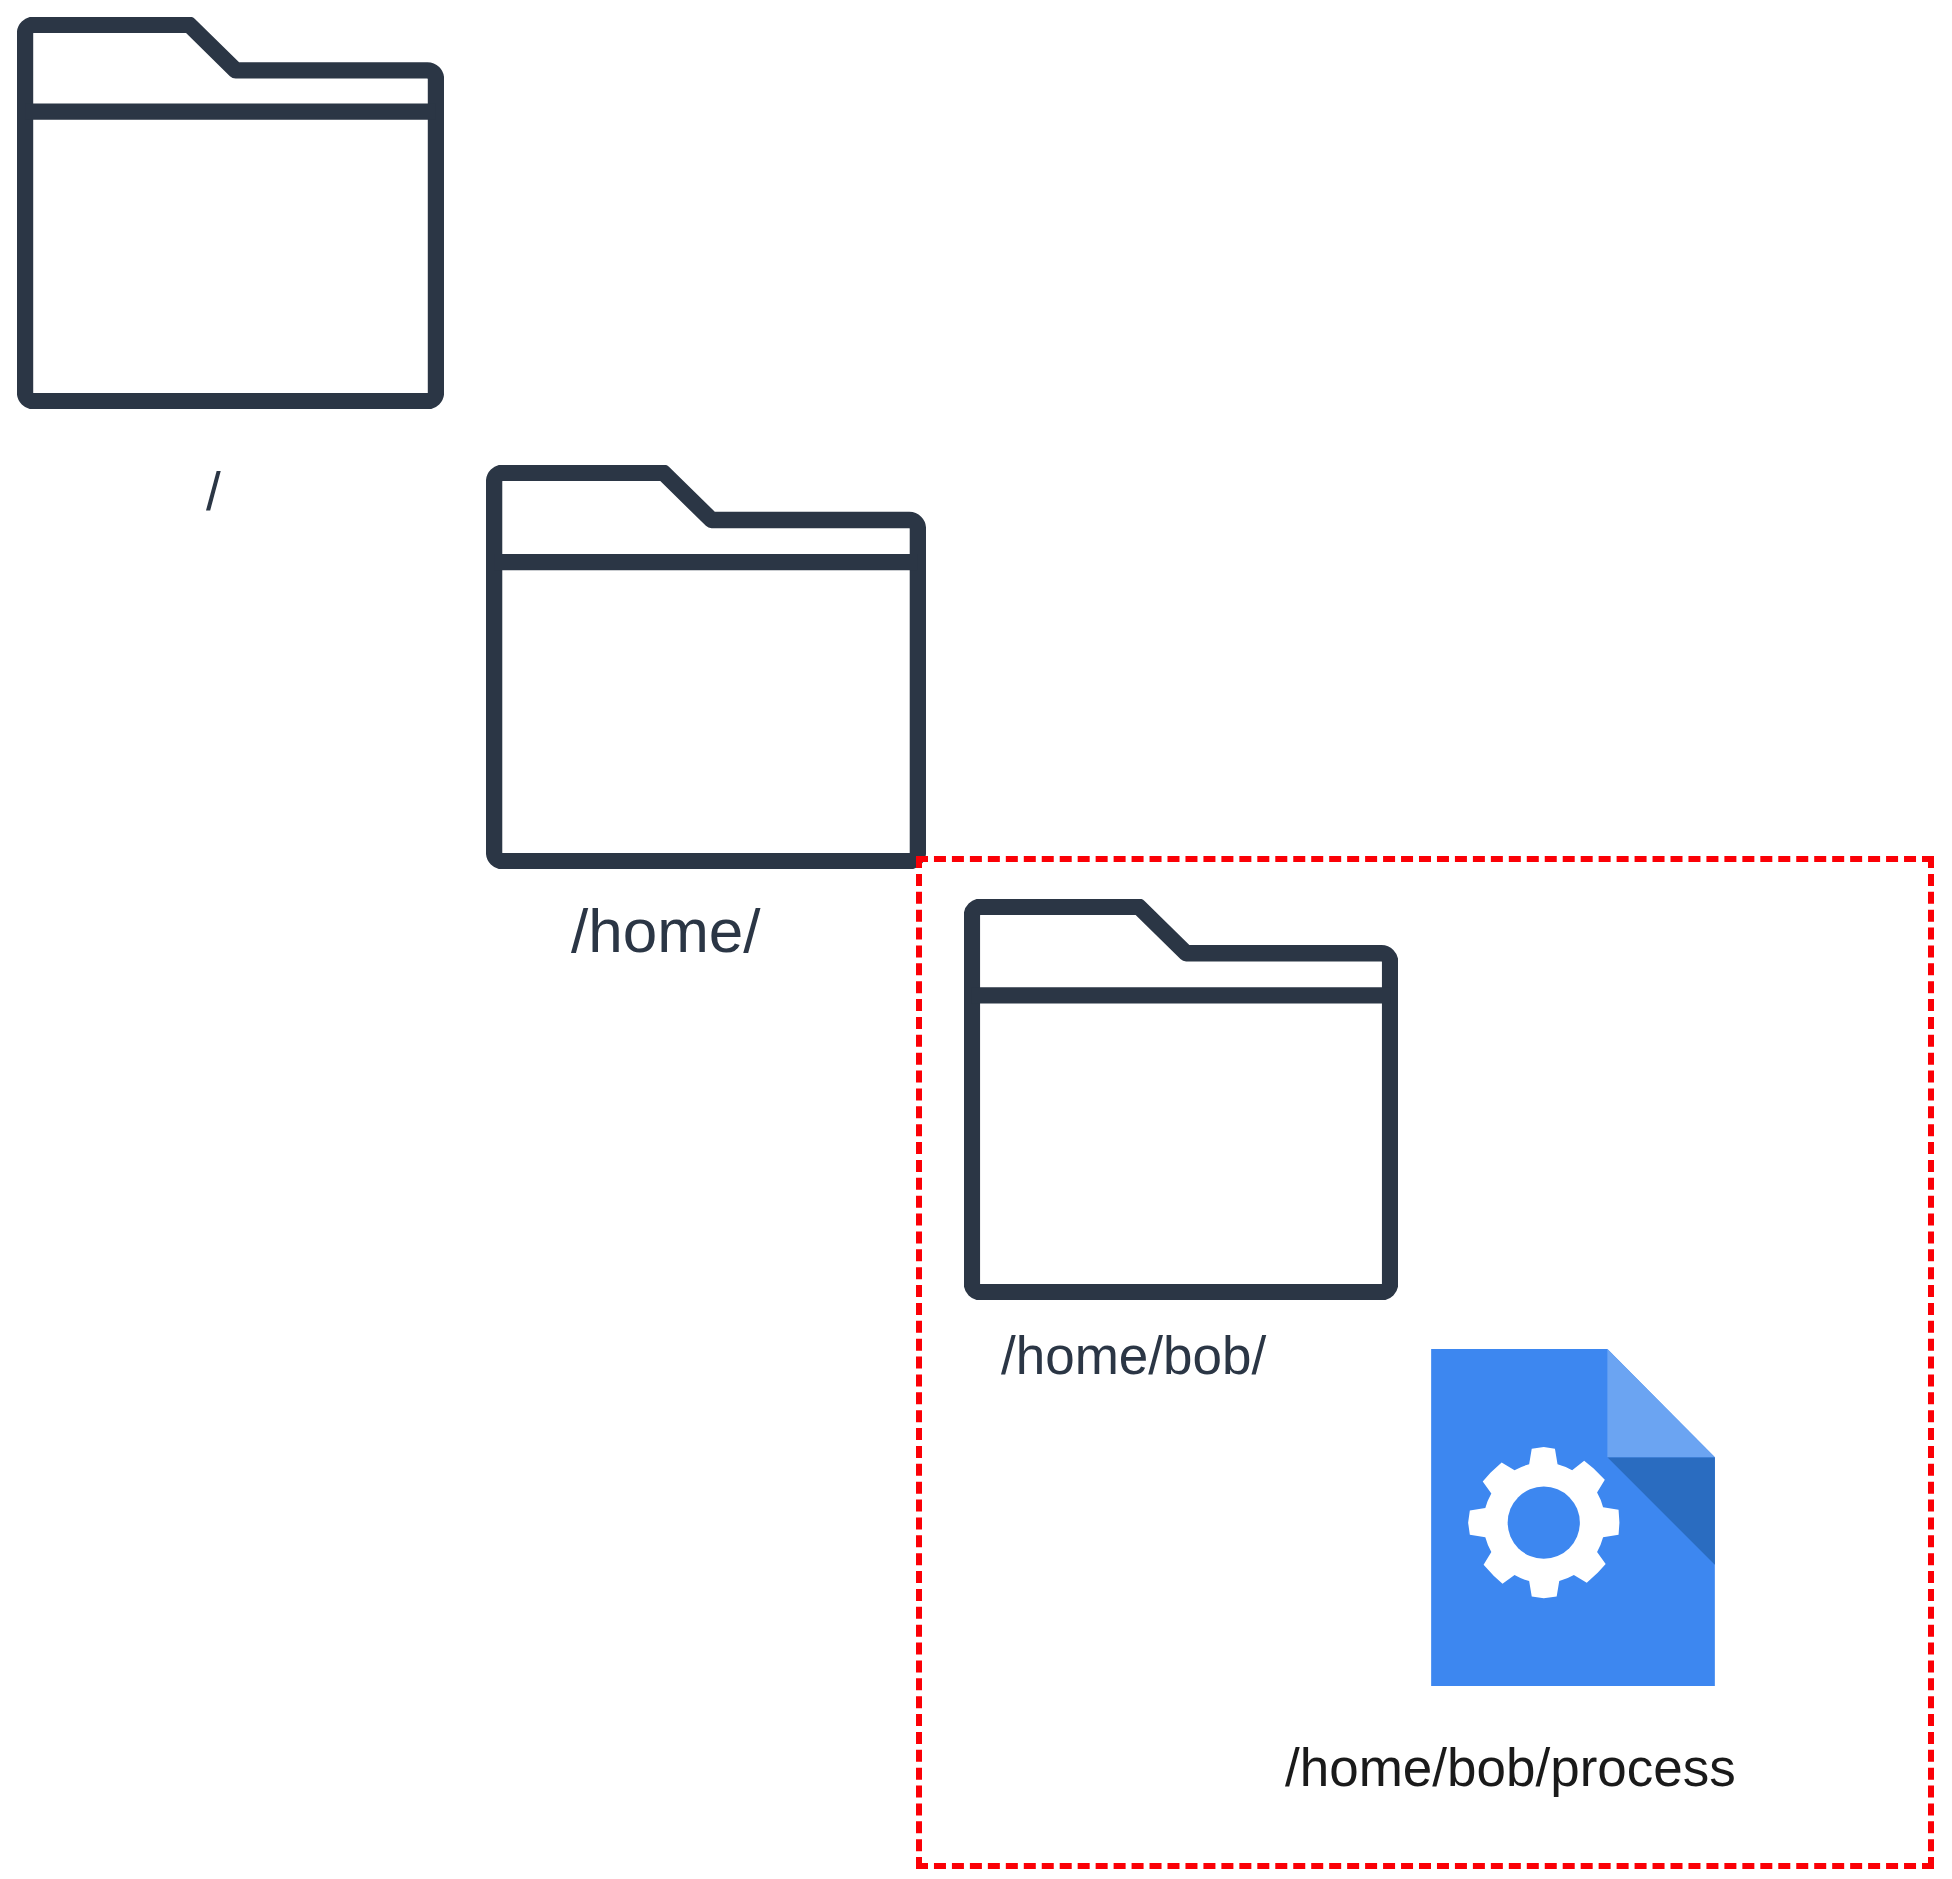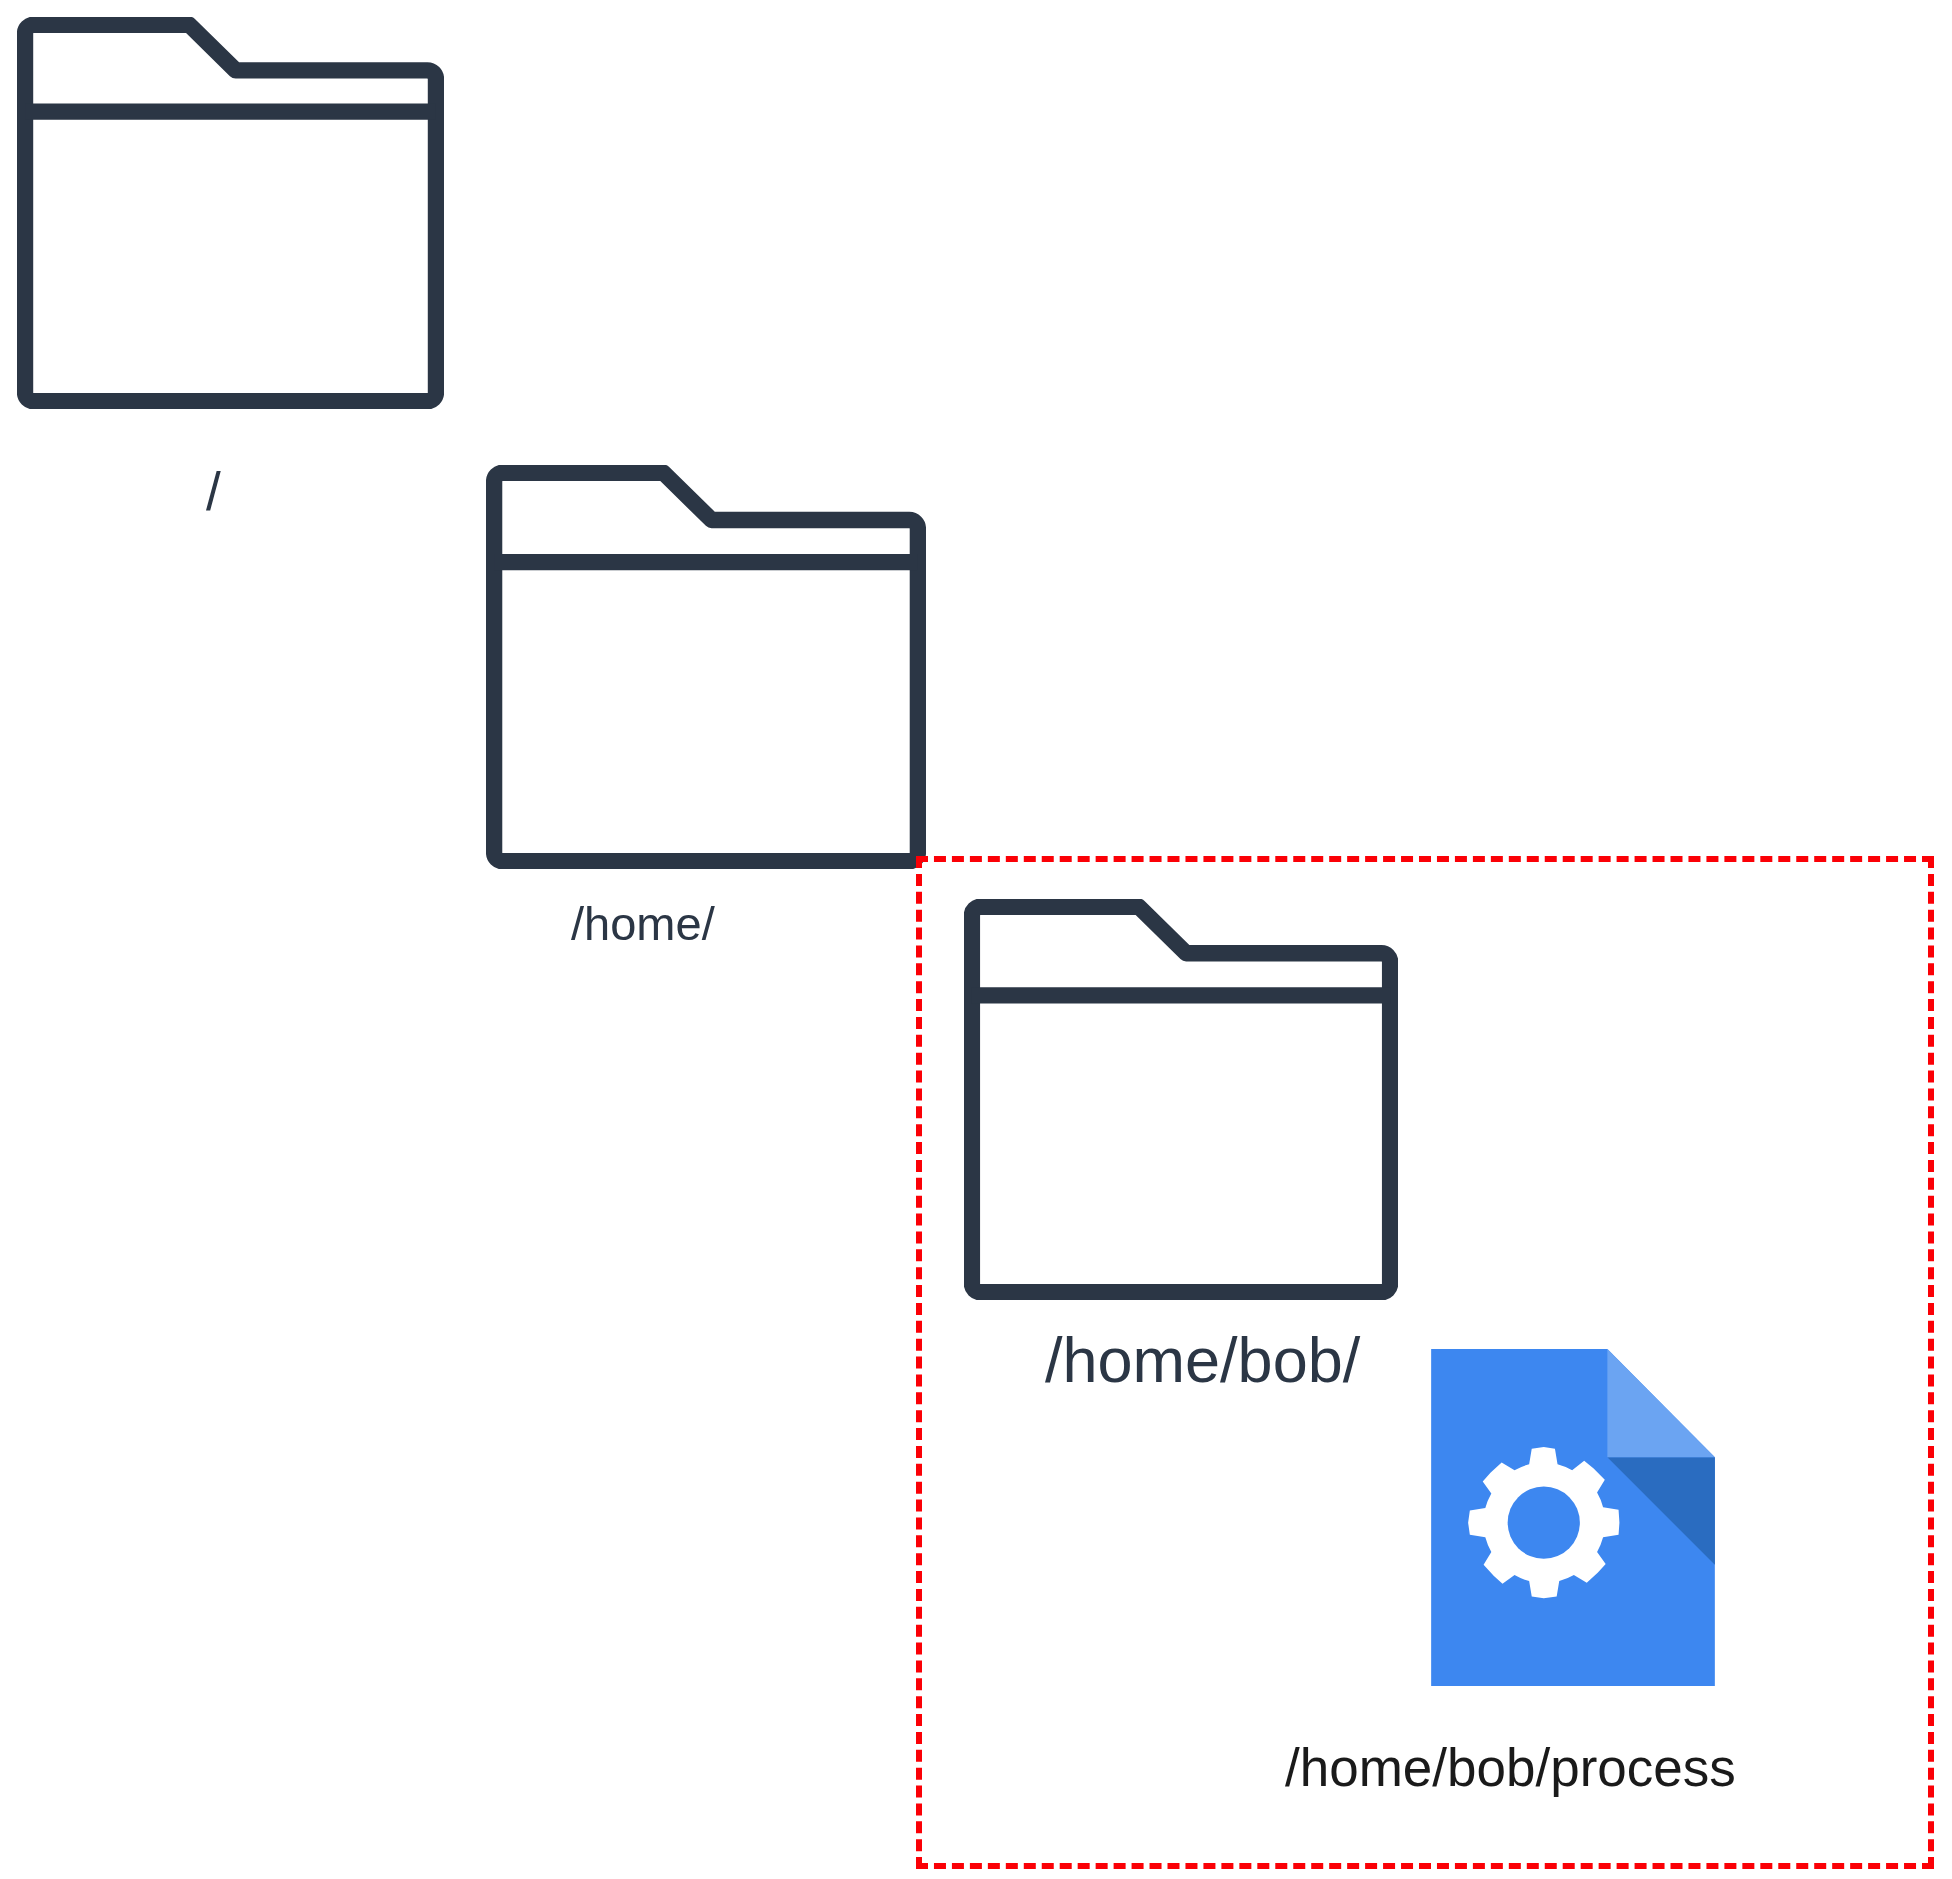--- a/index.html
+++ b/index.html
@@ -35,29 +35,28 @@
     font-weight: 400;
     white-space: nowrap;
     line-height: 1;
   }
   .label-root {
     font-size: 53px;
     left: 206px;
     top: 465px;
   }
   .label-home {
-    font-size: 47px;
+    font-size: 62px;
     left: 571px;
     top: 900px;
   }
   .label-bob {
-    font-size: 63px;
+    font-size: 53px;
     left: 1001px;
     top: 1329px;
-    margin-left: 44px;
   }
   .label-process {
     font-size: 53px;
     left: 1265px;
     top: 1741px;
     color: #1a1a1a;
     margin-left: 20px;
   }
   .highlight-box {
     position: absolute;

